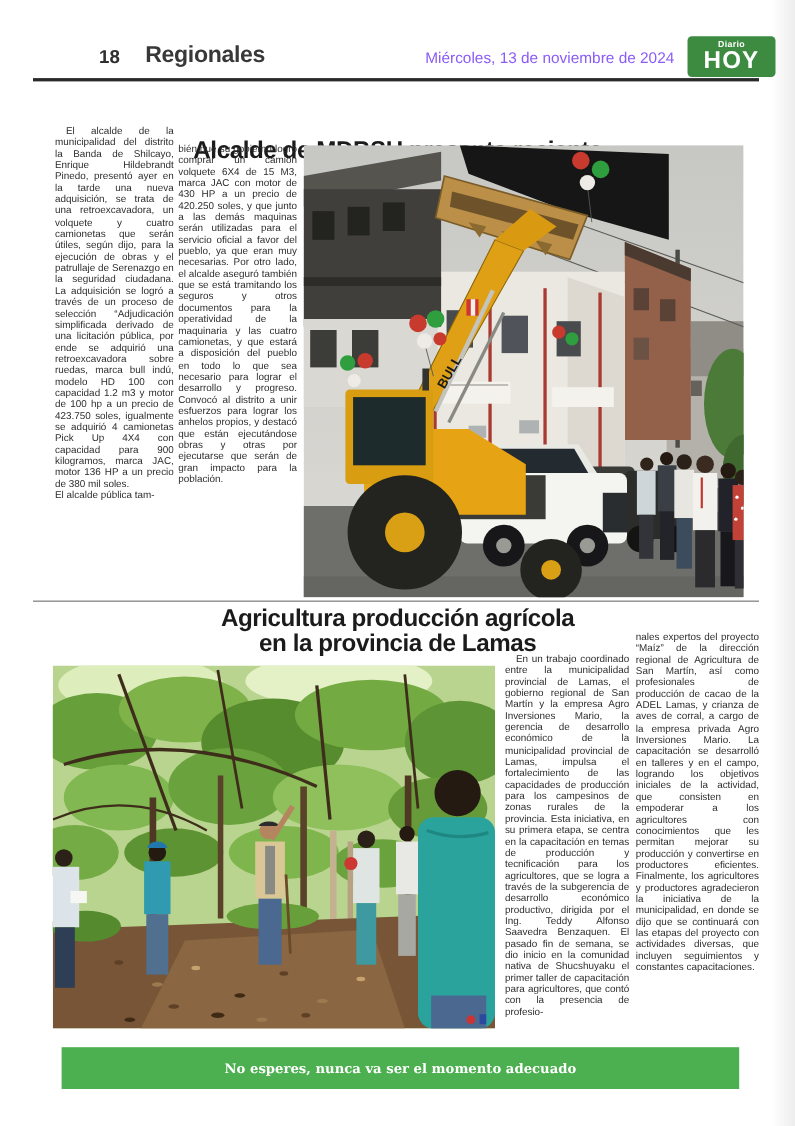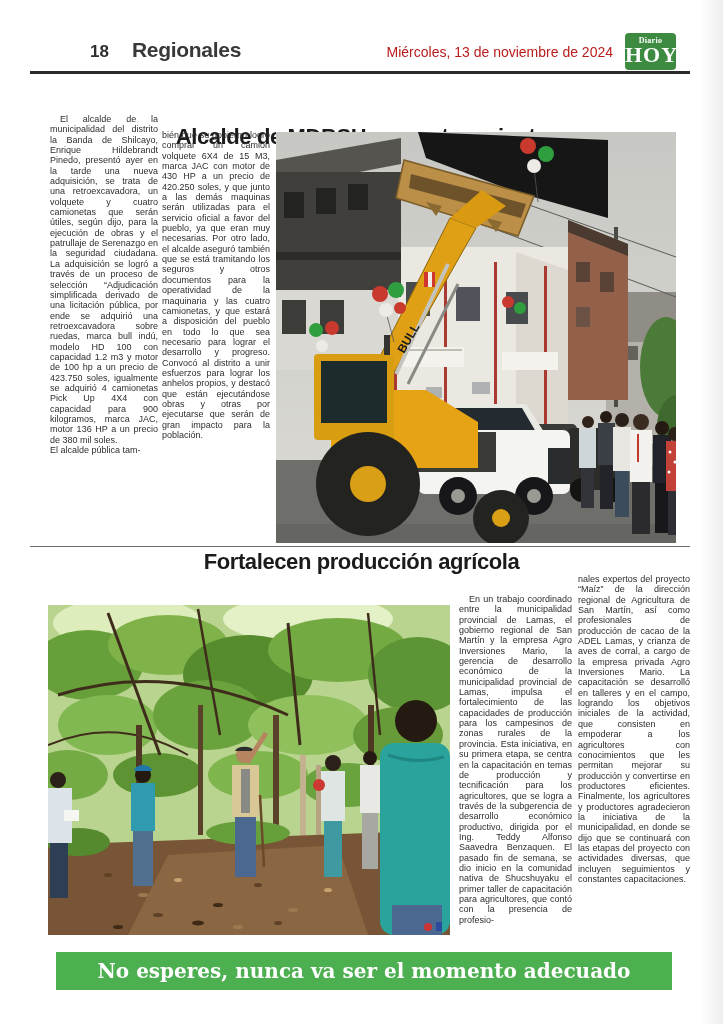--- a/index.html
+++ b/index.html
@@ -9,25 +9,25 @@
     font-family:"Liberation Sans", sans-serif;color:#2e2e2e;
   }
   .page::after{
     content:"";position:absolute;top:0;right:0;width:22px;height:100%;
     background:linear-gradient(to right, rgba(0,0,0,0), rgba(0,0,0,0.07));
     pointer-events:none;
   }
   
   .hdr-num{position:absolute;left:62px;top:42px;font-size:17px;font-weight:bold;color:#2f2f2f;margin-left:28px;}
   .hdr-section{position:absolute;left:104px;top:38px;font-size:21px;font-weight:bold;color:#383838;letter-spacing:-0.3px;margin-left:28px;}
-  .hdr-date{position:absolute;right:110px;top:44px;font-size:14px;color:#b91c1c;}
+  .hdr-date{position:absolute;right:110px;top:44px;font-size:14px;color:#8b5cf6;}
   .hdr-logo{
-    position:absolute;left:625px;top:33px;width:51px;height:37px;
+    position:absolute;left:625px;top:33px;width:80px;height:37px;
     background:#3d8b40;border-radius:4px;color:#fff;text-align:center;
-    font-family:Liberation Serif, serif;
+    font-family:Liberation Sans, sans-serif;
   }
   .hdr-logo .logo-top{display:block;font-size:8px;font-weight:bold;margin-top:3px;letter-spacing:0.3px;}
   .hdr-logo .logo-main{display:block;font-size:22px;font-weight:bold;line-height:20px;letter-spacing:1px;}
   .hdr-rule{position:absolute;left:30px;top:71px;width:660px;height:3px;background:#2a2a2a;}
   
   .headline{position:absolute;left:70px;width:583px;text-align:center;color:#1b1b1b;
     font-weight:bold;font-size:22px;line-height:23px;letter-spacing:-0.4px;}
   .headline-1{top:80px;margin-top:45px;}
   .headline-2{top:550px;}
   
@@ -40,21 +40,21 @@
   .a2-col2{left:578px;top:574px;width:112px;height:350px;}
   
   .photo1{position:absolute;left:276px;top:132px;width:400px;height:411px;}
   .photo2{position:absolute;left:48px;top:605px;width:402px;height:330px;}
   .photo1 svg,.photo2 svg{display:block;width:100%;height:100%;}
   .divider{position:absolute;left:30px;top:546px;width:660px;height:1px;background:#6d6d6d;}
   
   .banner{
     position:absolute;left:56px;top:952px;width:616px;height:38px;
     background:#4caf50;color:#ffffff;text-align:center;
-    font-family:"DejaVu Serif", serif;font-weight:bold;font-size:20px;line-height:38px;
+    font-family:"DejaVu Serif", serif;font-weight:bold;font-size:12px;line-height:38px;
   }
 </style>
 </head>
 <body>
 
 <div class="page">
 
   <div class="hdr-num">18</div>
   <div class="hdr-section">Regionales</div>
   <div class="hdr-date">Miércoles, 13 de noviembre de 2024</div>
@@ -232,21 +232,22 @@
         <circle cx="394" cy="320" r="1.5" fill="#fff"></circle>
           <circle cx="399" cy="330" r="1.5" fill="#fff"></circle>
           <circle cx="393" cy="340" r="1.5" fill="#fff"></circle>
       </g>
     </svg>
   </div>
 
   <div class="divider"></div>
 
   <div class="headline headline-2">
-    <div>Fortalecen producción agrícola</div>
+    <div>Agricultura producción agrícola</div>
+    <div>en la provincia de Lamas</div>
   </div>
 
   <div class="photo2">
     <svg viewBox="0 0 402 330" preserveAspectRatio="none">
       <rect x="0" y="0" width="402" height="330" fill="#b9d48e"></rect>
       <g>
         <ellipse cx="80" cy="18" rx="75" ry="26" fill="#ddedbc"></ellipse>
         <ellipse cx="260" cy="14" rx="85" ry="24" fill="#e4f0c6"></ellipse>
         <ellipse cx="40" cy="60" rx="55" ry="35" fill="#679f3a"></ellipse>
         <ellipse cx="120" cy="40" rx="60" ry="30" fill="#7fb34a"></ellipse>

